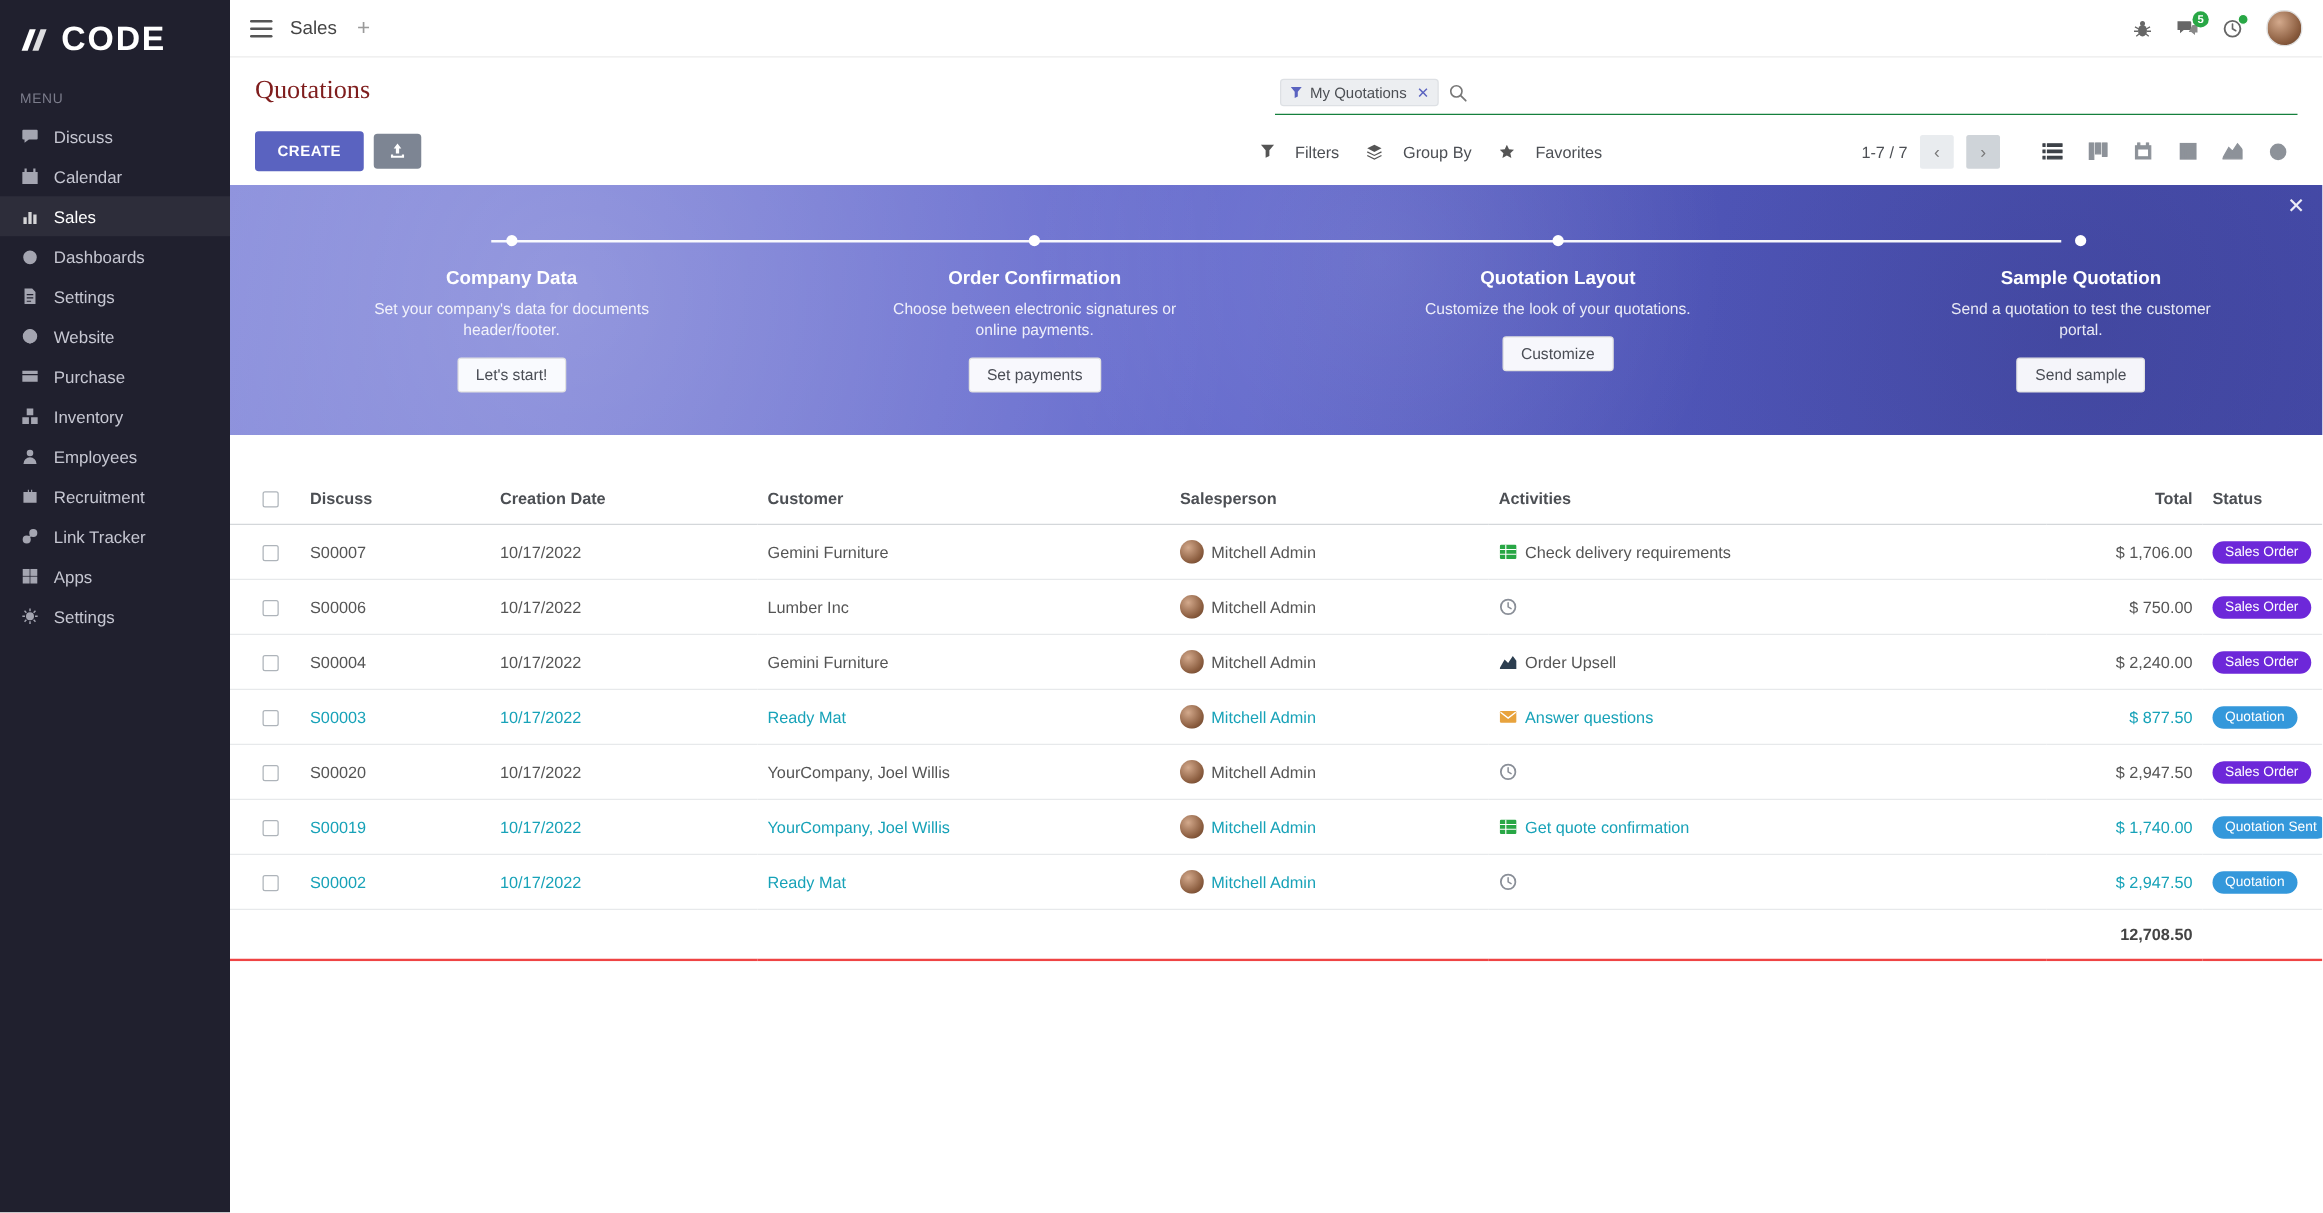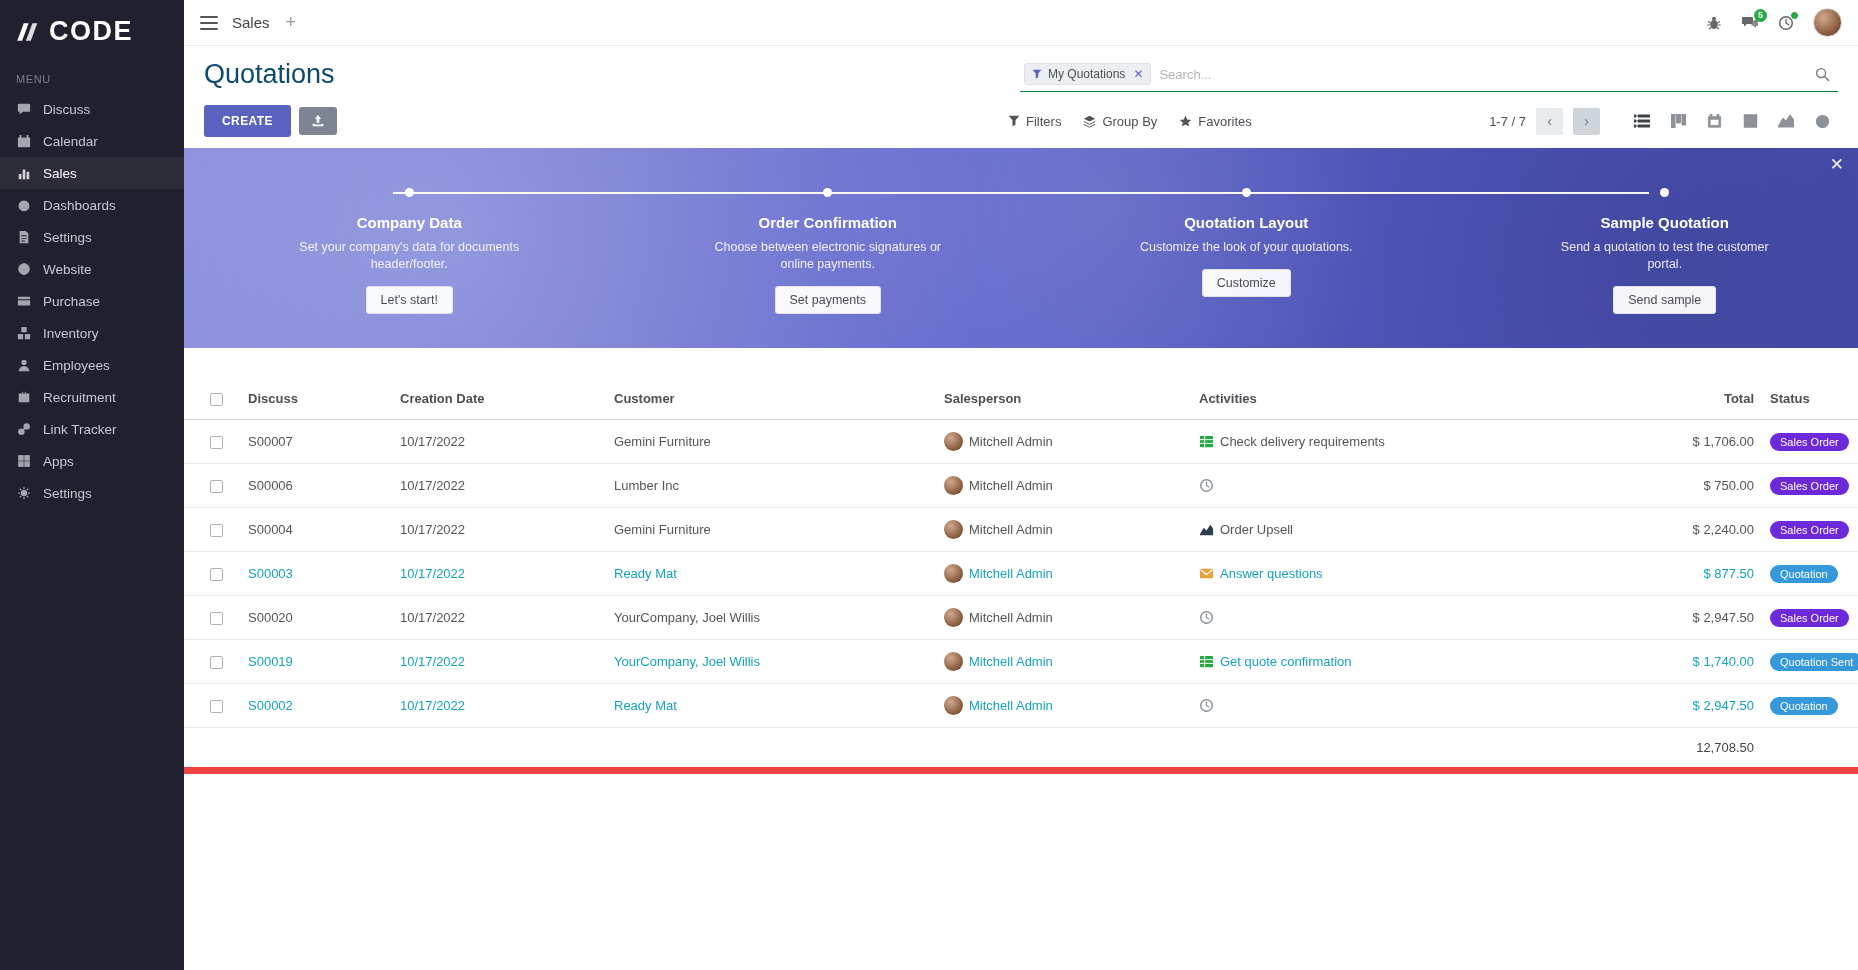--- a/index.html
+++ b/index.html
@@ -28,32 +28,32 @@
   .tab-plus { font-size:18px; color:#9a9a9a; margin-left:16px; cursor:pointer; }
   .systray { margin-left:auto; display:flex; align-items:center; gap:19px; }
   .tray-btn { position:relative; cursor:pointer; display:flex; align-items:center; }
   .tray-badge { position:absolute; top:-6px; right:-8px; background:#28a745; color:#fff; font-size:9px; line-height:1; padding:2px 4px; border-radius:7px; font-weight:bold; }
   .tray-dot { position:absolute; top:-4px; right:-5px; width:9px; height:9px; background:#28a745; border-radius:50%; border:1px solid #fff; }
   .avatar-top { width:29px; height:29px; border-radius:50%; background:radial-gradient(circle at 35% 32%, #d3a98c, #8a5c3e 65%, #5d3c27); border:1px solid #ddd; cursor:pointer; }
 
   
   .control { padding:13px 20px 11px; }
   .ctl-row1 { display:flex; align-items:flex-start; }
-  .page-title { font-size:27px; color:#0c4a6e; font-weight:normal; }
+  .page-title { font-size:21px; color:#7f1d1d; font-weight:normal;font-family:Liberation Serif, serif; }
   .searchbar { margin-left:auto; width:818px; display:flex; align-items:center; gap:8px; padding:4px 8px 6px 4px; border-bottom:1px solid #15803d; }
   .facet { display:inline-flex; align-items:center; gap:6px; background:#eceef1; border:1px solid #dde0e4; border-radius:3px; padding:3px 7px; font-size:12px; color:#4c4f54; }
   .facet .fx { color:#5a63c0; font-size:12px; cursor:pointer; margin-left:2px; }
   .search-input { border:none; outline:none; flex:1; font-size:13px; color:#555; font-family:"Liberation Sans",sans-serif; background:transparent; }
   .search-input::placeholder { color:#b4b4b4; }
   .ctl-row2 { display:flex; align-items:center; margin-top:13px; }
   .btn-create { background:#5a63c0; color:#fff; border:none; border-radius:3px; font-size:12px; font-weight:bold; letter-spacing:.4px; padding:9px 18px; cursor:pointer; font-family:"Liberation Sans",sans-serif; }
   .btn-upload { background:#7d8593; border:none; border-radius:3px; padding:7px 12px; margin-left:8px; cursor:pointer; display:flex; align-items:center; }
   .ctl-right { margin-left:auto; width:830px; display:flex; align-items:center; }
   .filter-group { display:flex; align-items:center; gap:22px; }
-  .flt-btn { display:flex; align-items:center; gap:6px; font-size:13px; color:#4c4f54; cursor:pointer; background:none; border:none; font-family:"Liberation Sans",sans-serif; }
+  .flt-btn { display:flex; align-items:center; gap:16px; font-size:13px; color:#4c4f54; cursor:pointer; background:none; border:none; font-family:"Liberation Sans",sans-serif; }
   .pager { margin-left:auto; display:flex; align-items:center; gap:10px; }
   .pager-text { font-size:13px; color:#4c4f54; }
   .pg-btn { width:27px; height:27px; border:none; background:#e9ecef; color:#777; font-size:14px; cursor:pointer; display:flex; align-items:center; justify-content:center; border-radius:2px; }
   .pg-btn.next { background:#cfd4d9; }
   .switcher { display:flex; align-items:center; margin-left:26px; gap:4px; }
   .sw-btn { width:32px; height:27px; background:none; border:none; cursor:pointer; display:flex; align-items:center; justify-content:center; color:#8d9299; }
   .sw-btn.active { color:#3d4248; }
   .sw-btn svg { fill:currentColor; stroke:currentColor; }
 
   
@@ -83,21 +83,21 @@
   .cb { display:inline-block; width:13px; height:13px; border:1px solid #aeb4ba; border-radius:2px; background:#fff; cursor:pointer; vertical-align:middle; }
   .cell-flex { display:flex; align-items:center; gap:6px; overflow:hidden; }
   .avatar-s { width:19px; height:19px; flex-shrink:0; border-radius:50%; background:radial-gradient(circle at 35% 32%, #d3a98c, #8a5c3e 65%, #5d3c27); }
   .a-icon { display:flex; align-items:center; flex-shrink:0; cursor:pointer; }
   .a-label { white-space:nowrap; overflow:hidden; text-overflow:ellipsis; }
   .c-status { overflow:hidden; white-space:nowrap; }
   .badge { display:inline-block; padding:3px 10px; border-radius:11px; color:#fff; font-size:11px; white-space:nowrap; }
   .badge.success { background:#6d28d9; }
   .badge.info { background:#3498db; }
   tr.hl td, tr.hl .a-label { color:#17a2b8; }
-  .footer-row td { font-weight:normal; color:#444; border-bottom:7px solid #ef4444; }
+  .footer-row td { font-weight:bold; color:#444; border-bottom:2px solid #ef4444; }
 </style>
 </head>
 <body>
 
 <div class="app">
 
   <nav class="sidebar">
     <div class="logo-row">
       <span class="logo-mark">
         <svg width="26" height="24" viewBox="0 0 24 22">
@@ -264,21 +264,20 @@
       <div class="ctl-row1">
         <h1 class="page-title">Quotations</h1>
         <div class="searchbar">
           <span class="facet">
             <svg width="10" height="10" viewBox="0 0 16 16">
                 <path d="M1 1h14L10 7v6l-4 2V7z" fill="#5a63c0"></path>
               </svg>
             <span>My Quotations</span>
             <span class="fx">✕</span>
           </span>
-          <input class="search-input" type="text" placeholder="Search..." style="">
           <svg width="15" height="15" viewBox="0 0 16 16">
               <circle cx="6.5" cy="6.5" r="4.8" fill="none" stroke="#777" stroke-width="1.4"></circle>
               <path d="M10.2 10.2L14.5 14.5" stroke="#777" stroke-width="1.5" stroke-linecap="round"></path>
             </svg>
         </div>
       </div>
 
       <div class="ctl-row2">
         <button class="btn-create">CREATE</button>
         <button class="btn-upload">

